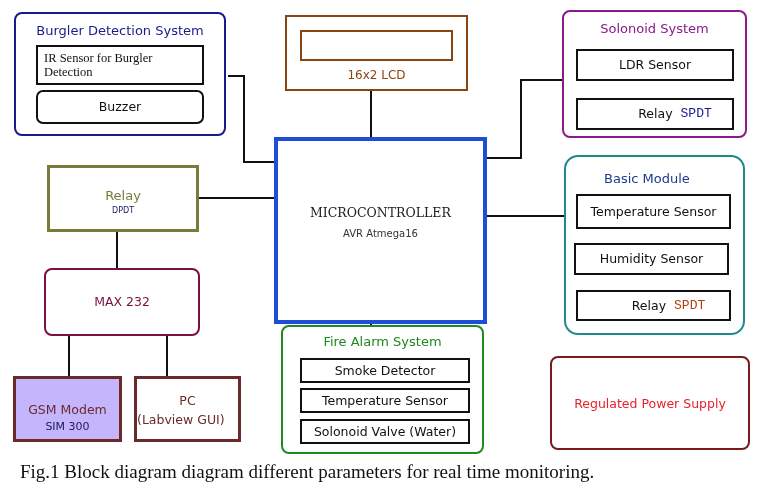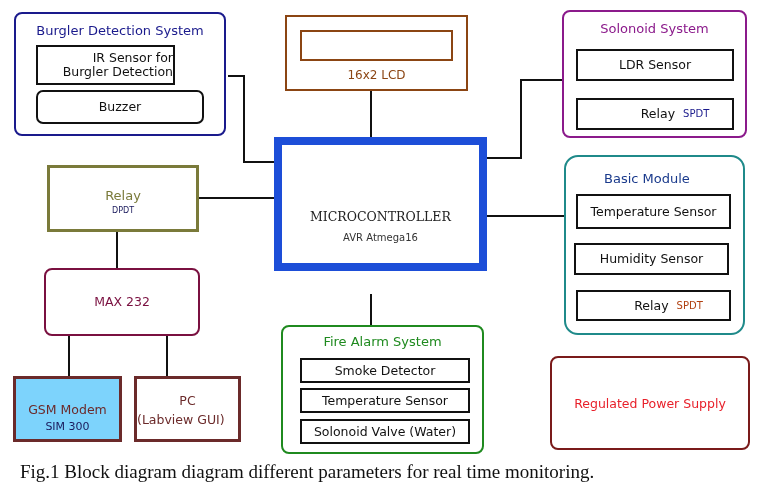--- a/index.html
+++ b/index.html
@@ -4,21 +4,21 @@
 <style>
   html, body { margin: 0; padding: 0; background: #ffffff; }
   body { width: 757px; height: 489px; position: relative; overflow: hidden;
          font-family: "DejaVu Sans", sans-serif; }
   .abs { position: absolute; box-sizing: border-box; }
   .group { border-radius: 8px; border-width: 2px; border-style: solid; background: #fff; }
   .inner { border: 2px solid #111; background: #fff; display: flex; align-items: center;
            justify-content: center; font-size: 12.5px; color: #111; text-align: center; line-height: 14px; }
   .title { font-size: 13px; text-align: center; width: 100%; }
   .line { position: absolute; background: #111; }
-  .small { font-size: 10px; margin-left: 8px; }
+  .small { font-size: 13px; margin-left: 8px; font-family: Liberation Mono, monospace; }
   #caption { left: 20px; top: 461px; font-family: "Liberation Serif", serif; font-size: 19px; color: #111; white-space: nowrap; }
 </style>
 </head>
 <body>
 
 <div class="line" style="left:243px;top:75px;width:2px;height:88px;"></div>
 <div class="line" style="left:243px;top:161px;width:32px;height:2px;"></div>
 <div class="line" style="left:228px;top:75px;width:17px;height:2px;"></div>
 <div class="line" style="left:370px;top:90px;width:2px;height:48px;"></div>
 <div class="line" style="left:520px;top:79px;width:43px;height:2px;"></div>
@@ -26,21 +26,21 @@
 <div class="line" style="left:485px;top:157px;width:37px;height:2px;"></div>
 <div class="line" style="left:485px;top:215px;width:80px;height:2px;"></div>
 <div class="line" style="left:198px;top:197px;width:77px;height:2px;"></div>
 <div class="line" style="left:116px;top:231px;width:2px;height:38px;"></div>
 <div class="line" style="left:68px;top:335px;width:2px;height:42px;"></div>
 <div class="line" style="left:166px;top:335px;width:2px;height:42px;"></div>
 <div class="line" style="left:370px;top:294px;width:2px;height:32px;"></div>
 
 <div class="abs group" style="left:14px;top:12px;width:212px;height:124px;border-color:#1a1a8c;">
   <div class="title" style="color:#1a1a8c;margin-top:9px;">Burgler Detection System</div>
-  <div class="abs inner" style="left:20px;top:31px;width:139px;height:40px;justify-content:flex-start;text-align:right;padding-left:6px;">
+  <div class="abs inner" style="left:20px;top:31px;width:168px;height:40px;justify-content:flex-start;text-align:left;padding-left:6px;font-family:Liberation Serif, serif;">
     <span>IR Sensor for Burgler Detection</span>
   </div>
   <div class="abs inner" style="left:20px;top:76px;width:168px;height:34px;border-radius:7px;">
     <span>Buzzer</span>
   </div>
 </div>
 
 <div class="abs" style="left:285px;top:15px;width:183px;height:76px;border:2px solid #8b4513;background:#fff;">
   <div class="abs" style="left:13px;top:13px;width:153px;height:31px;border:2px solid #8b4513;"></div>
   <div class="abs" style="left:0;top:51px;width:100%;text-align:center;font-size:12px;color:#8b4513;">16x2 LCD</div>
@@ -50,35 +50,35 @@
   <div class="title" style="color:#8b1a8b;margin-top:9px;">Solonoid System</div>
   <div class="abs inner" style="left:12px;top:37px;width:158px;height:32px;">
     <span>LDR Sensor</span>
   </div>
   <div class="abs inner" style="left:12px;top:86px;width:158px;height:32px;padding-left:40px;">
     <span>Relay</span>
     <span class="small" style="color:#1a1a8c;">SPDT</span>
   </div>
 </div>
 
-<div class="abs" style="left:274px;top:137px;width:213px;height:134px;border:8px solid #1d4ed8;background:#fff;">
+<div class="abs" style="left:274px;top:137px;width:213px;height:187px;border:4px solid #1d4ed8;background:#fff;">
   <div class="abs" style="left:0;top:64px;width:100%;text-align:center;font-family:'DejaVu Serif',serif;font-size:12.5px;color:#222;">MICROCONTROLLER</div>
   <div class="abs" style="left:0;top:87px;width:100%;text-align:center;font-size:10px;color:#333;">AVR Atmega16</div>
 </div>
 
 <div class="abs" style="left:47px;top:165px;width:152px;height:67px;border:3px solid #7a7a3a;background:#fff;">
   <div class="abs" style="left:0;top:20px;width:100%;text-align:center;font-size:13px;color:#7a7a3a;">Relay</div>
   <div class="abs" style="left:0;top:38px;width:100%;text-align:center;font-size:8px;color:#1a1a5c;">DPDT</div>
 </div>
 
 <div class="abs group" style="left:44px;top:268px;width:156px;height:68px;border-color:#7a1040;">
   <div class="abs" style="left:0;top:24px;width:100%;text-align:center;font-size:12.5px;color:#7a1040;">MAX 232</div>
 </div>
 
-<div class="abs" style="left:13px;top:376px;width:109px;height:66px;border:3px solid #6b2a2a;background:#7dd3fc;">
+<div class="abs" style="left:13px;top:376px;width:109px;height:66px;border:3px solid #6b2a2a;background:#c4b5fd;">
   <div class="abs" style="left:0;top:23px;width:100%;text-align:center;font-size:12.5px;color:#6b2a2a;">GSM Modem</div>
   <div class="abs" style="left:0;top:41px;width:100%;text-align:center;font-size:11px;color:#1a1a5c;">SIM 300</div>
 </div>
 
 <div class="abs" style="left:134px;top:376px;width:107px;height:66px;border:3px solid #6b2a2a;background:#fff;">
   <div class="abs" style="left:0;top:14px;width:100%;text-align:center;font-size:12.5px;color:#6b2a2a;">PC</div>
   <div class="abs" style="left:0;top:33px;width:100%;text-align:left;font-size:12.5px;color:#6b2a2a;">(Labview GUI)</div>
 </div>
 
 <div class="abs group" style="left:564px;top:155px;width:181px;height:180px;border-color:#1f8a8a;border-radius:14px;">

